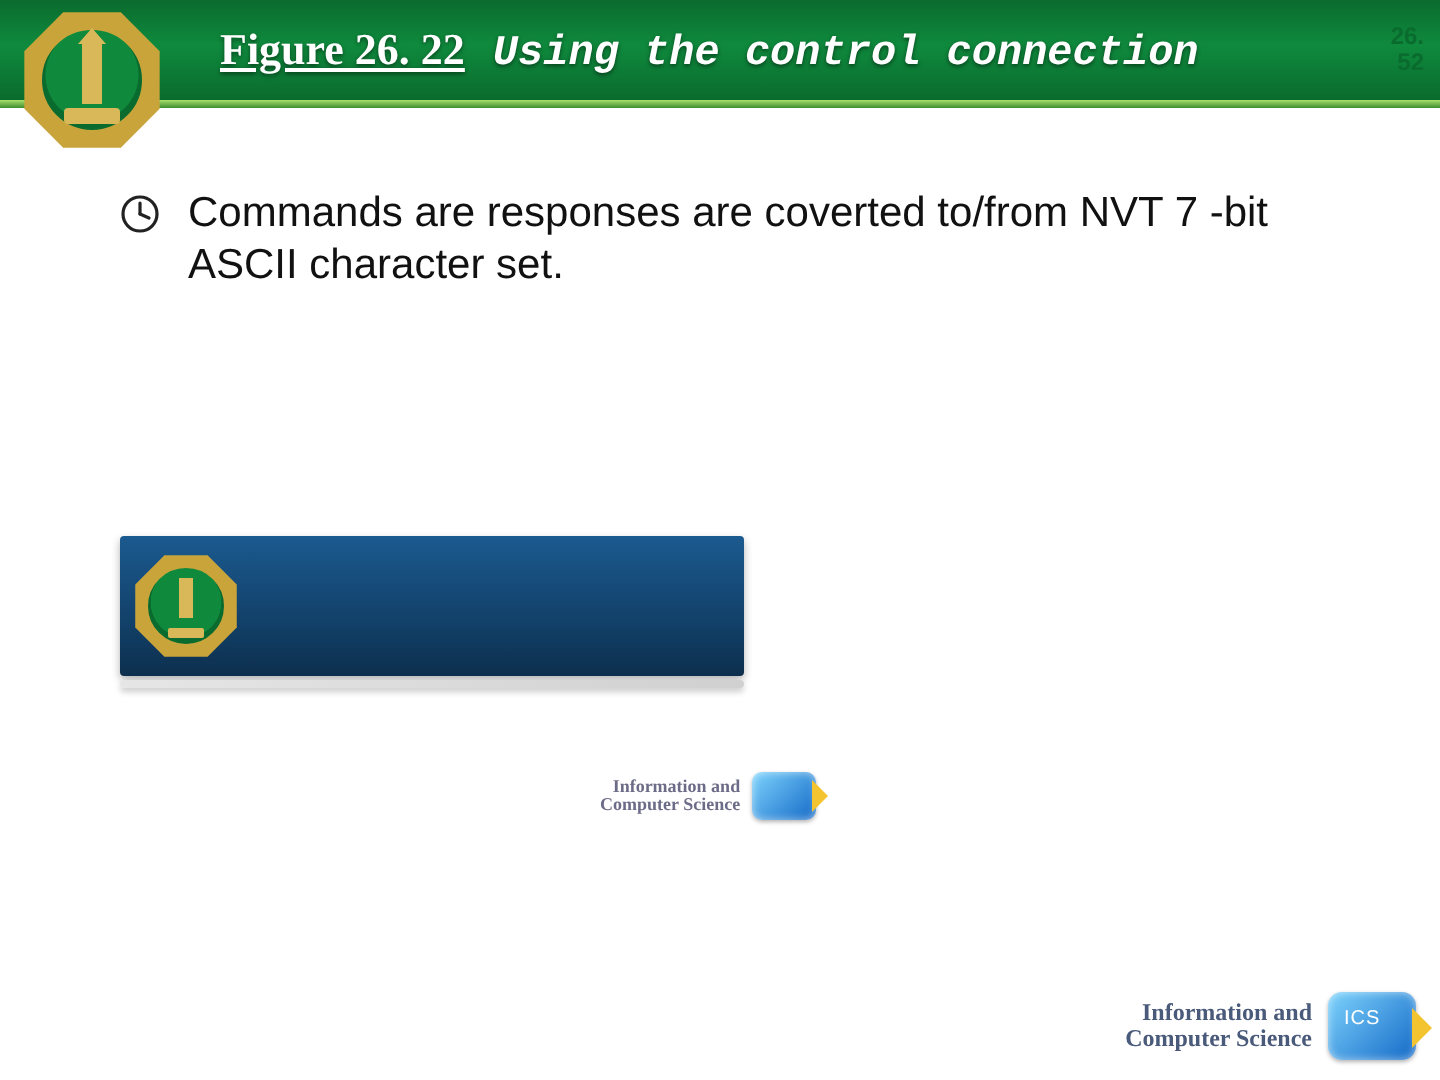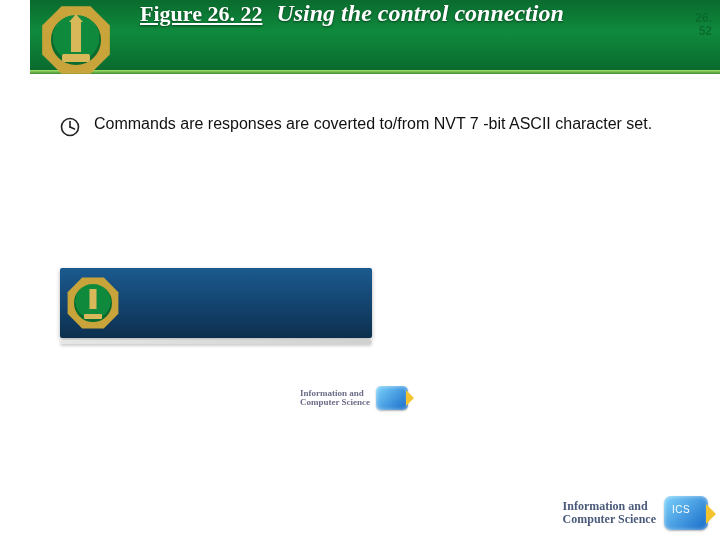--- a/index.html
+++ b/index.html
@@ -3,26 +3,25 @@
 <meta charset="utf-8">
 <style>
   * { box-sizing: border-box; margin: 0; padding: 0; }
   html, body { width: 720px; height: 540px; font-family: Verdana, Arial, sans-serif; background: #fff; overflow: hidden; }
 
   .slide { position: relative; width: 720px; height: 540px; background: #fff; }
 
   
   .header-band {
     position: relative;
-    height: 74px;
+    height: 54px;
     background: linear-gradient(to bottom, #0a6b2e 0%, #0f8a3d 45%, #0a6b2e 100%);
     border-bottom: 4px solid #6fbf4a;
     display: flex;
-    align-items: flex-start;
-    margin-left: 30px;
+    align-items: center;
   }
   .header-accent {
     position: absolute; left: 0; right: 0; bottom: -4px; height: 4px;
     background: linear-gradient(to bottom, #a6e06a, #3d8d2f);
   }
 
   
   .seal {
     position: absolute;
     left: 10px; top: 4px;
@@ -52,29 +51,29 @@
   }
   .seal .book {
     position: absolute; left: 50%; bottom: 14px; width: 28px; height: 8px;
     transform: translateX(-50%);
     background: #d9b85a; border-radius: 2px;
   }
 
   
   .fig-title { margin-left: 110px; color: #fff; display: flex; align-items: baseline; gap: 14px; }
   .fig-label { font-family: "Times New Roman", serif; font-weight: bold; font-size: 22px; text-decoration: underline; color: #fff; text-shadow: 0 1px 2px rgba(0,0,0,.5); }
-  .fig-caption { font-family: Liberation Serif, serif; font-style: italic; font-weight: bold; font-size: 24px; color: #fff; text-shadow: 0 1px 2px rgba(0,0,0,.5); }
+  .fig-caption { font-family: Liberation Mono, monospace; font-style: italic; font-weight: bold; font-size: 21px; color: #fff; text-shadow: 0 1px 2px rgba(0,0,0,.5); }
 
   .slide-num { position: absolute; top: 12px; right: 8px; text-align: right; color: #0a6b2e; font-weight: bold; font-size: 12px; line-height: 1.1; }
 
   
   .body { padding: 40px 50px 0 60px; }
   .bullet-row { display: flex; gap: 14px; align-items: flex-start; }
   .clock-bullet { flex: 0 0 auto; width: 20px; height: 20px; margin-top: 3px; }
-  .bullet-text { font-size: 16px; color: #111; line-height: 1.25; }
+  .bullet-text { font-size: 21px; color: #111; line-height: 1.25; }
 
   
   .mid-banner {
     position: absolute; left: 60px; top: 268px; width: 312px; height: 70px;
     background: linear-gradient(to bottom, #1b5a8f 0%, #12416a 60%, #0d2f4d 100%);
     border-radius: 2px;
     box-shadow: 0 2px 4px rgba(0,0,0,.3);
   }
   .mid-banner .mini-seal {
     position: absolute; left: 6px; top: 8px; width: 54px; height: 54px;
@@ -104,21 +103,21 @@
     box-shadow: 0 2px 3px rgba(0,0,0,.2);
   }
 
   
   .ics-badge {
     position: absolute; left: 300px; top: 380px; width: 130px; height: 36px;
     display: flex; align-items: center; gap: 6px;
   }
   .ics-text {
     font-family: "Times New Roman", serif; font-size: 9px; line-height: 1.05;
-    color: #6c6c88; text-align: left; font-weight: bold;
+    color: #6c6c88; text-align: right; font-weight: bold;
     text-shadow: 0 1px 0 #fff;
   }
   .ics-chip {
     width: 32px; height: 24px; border-radius: 5px;
     background: linear-gradient(135deg, #7dd3fc, #1469c7);
     box-shadow: inset 0 0 4px rgba(255,255,255,.6), 0 1px 2px rgba(0,0,0,.3);
     position: relative;
   }
   .ics-chip::after {
     content: ""; position: absolute; right: -6px; top: 4px;

